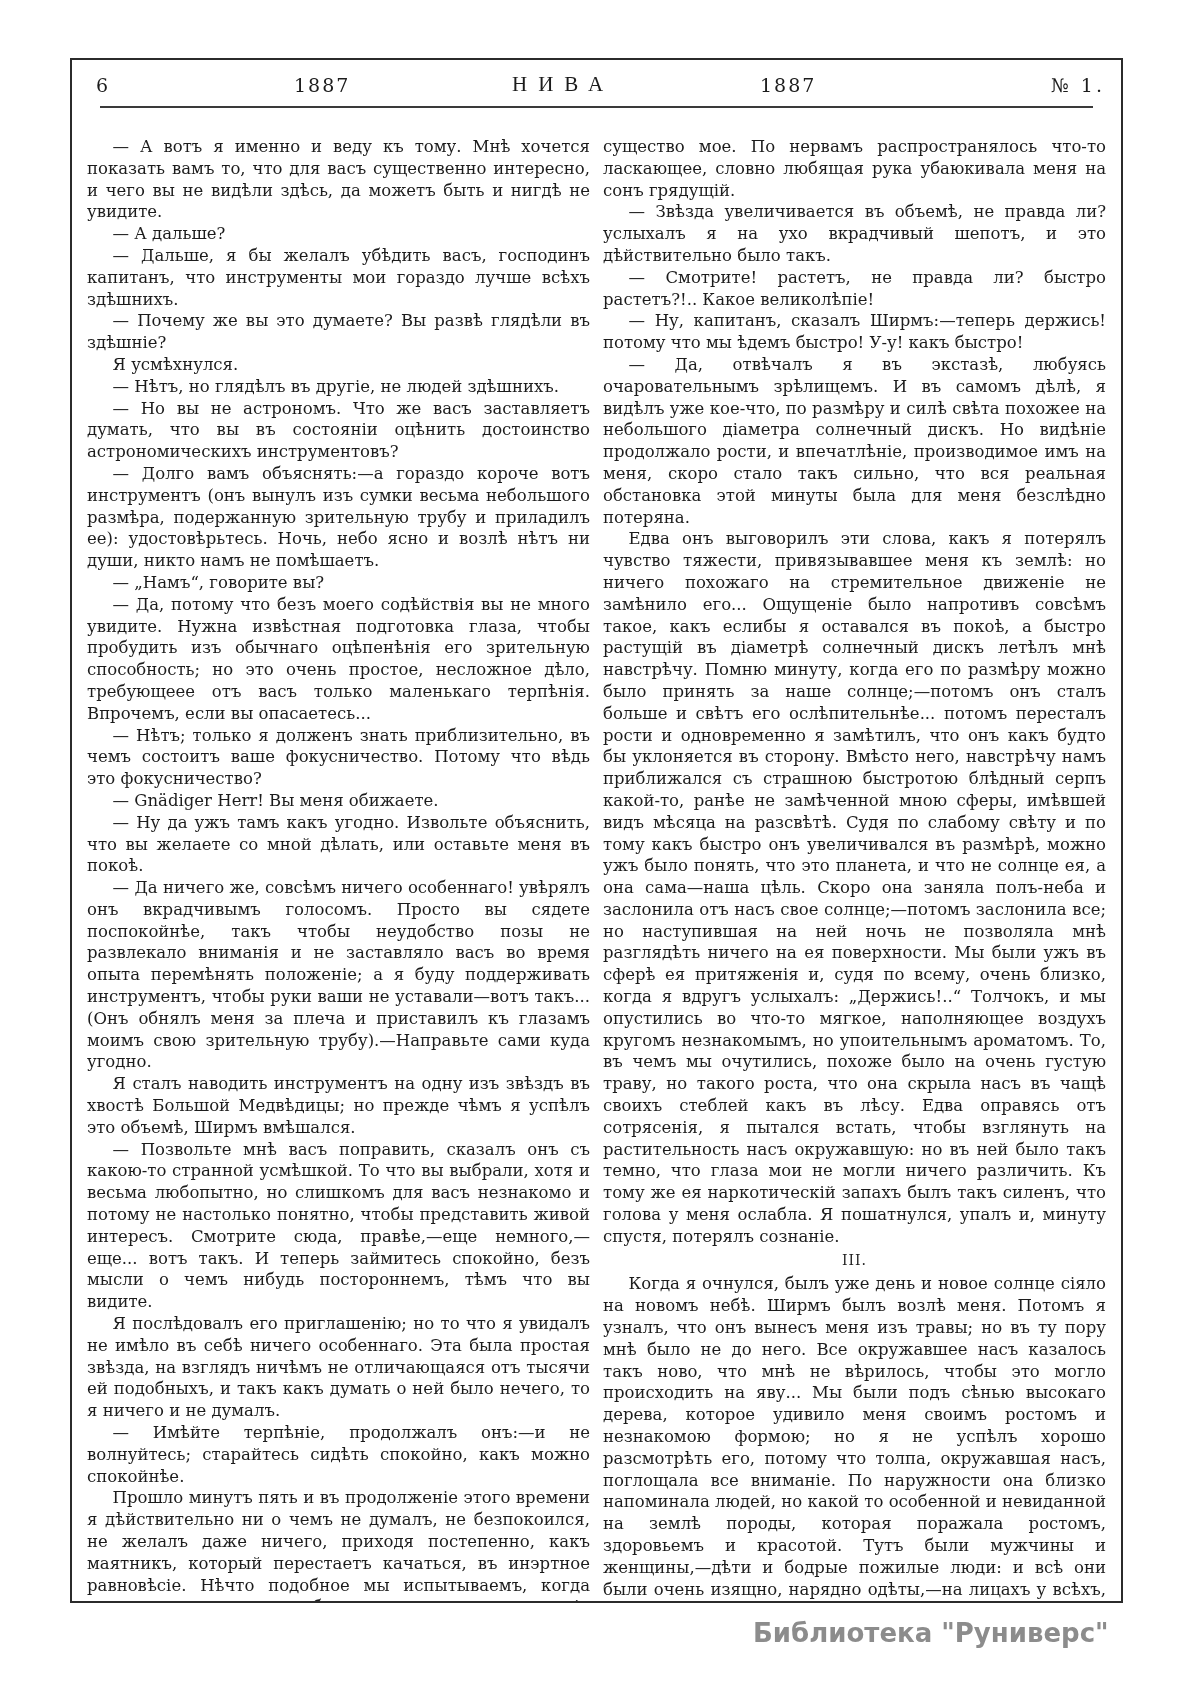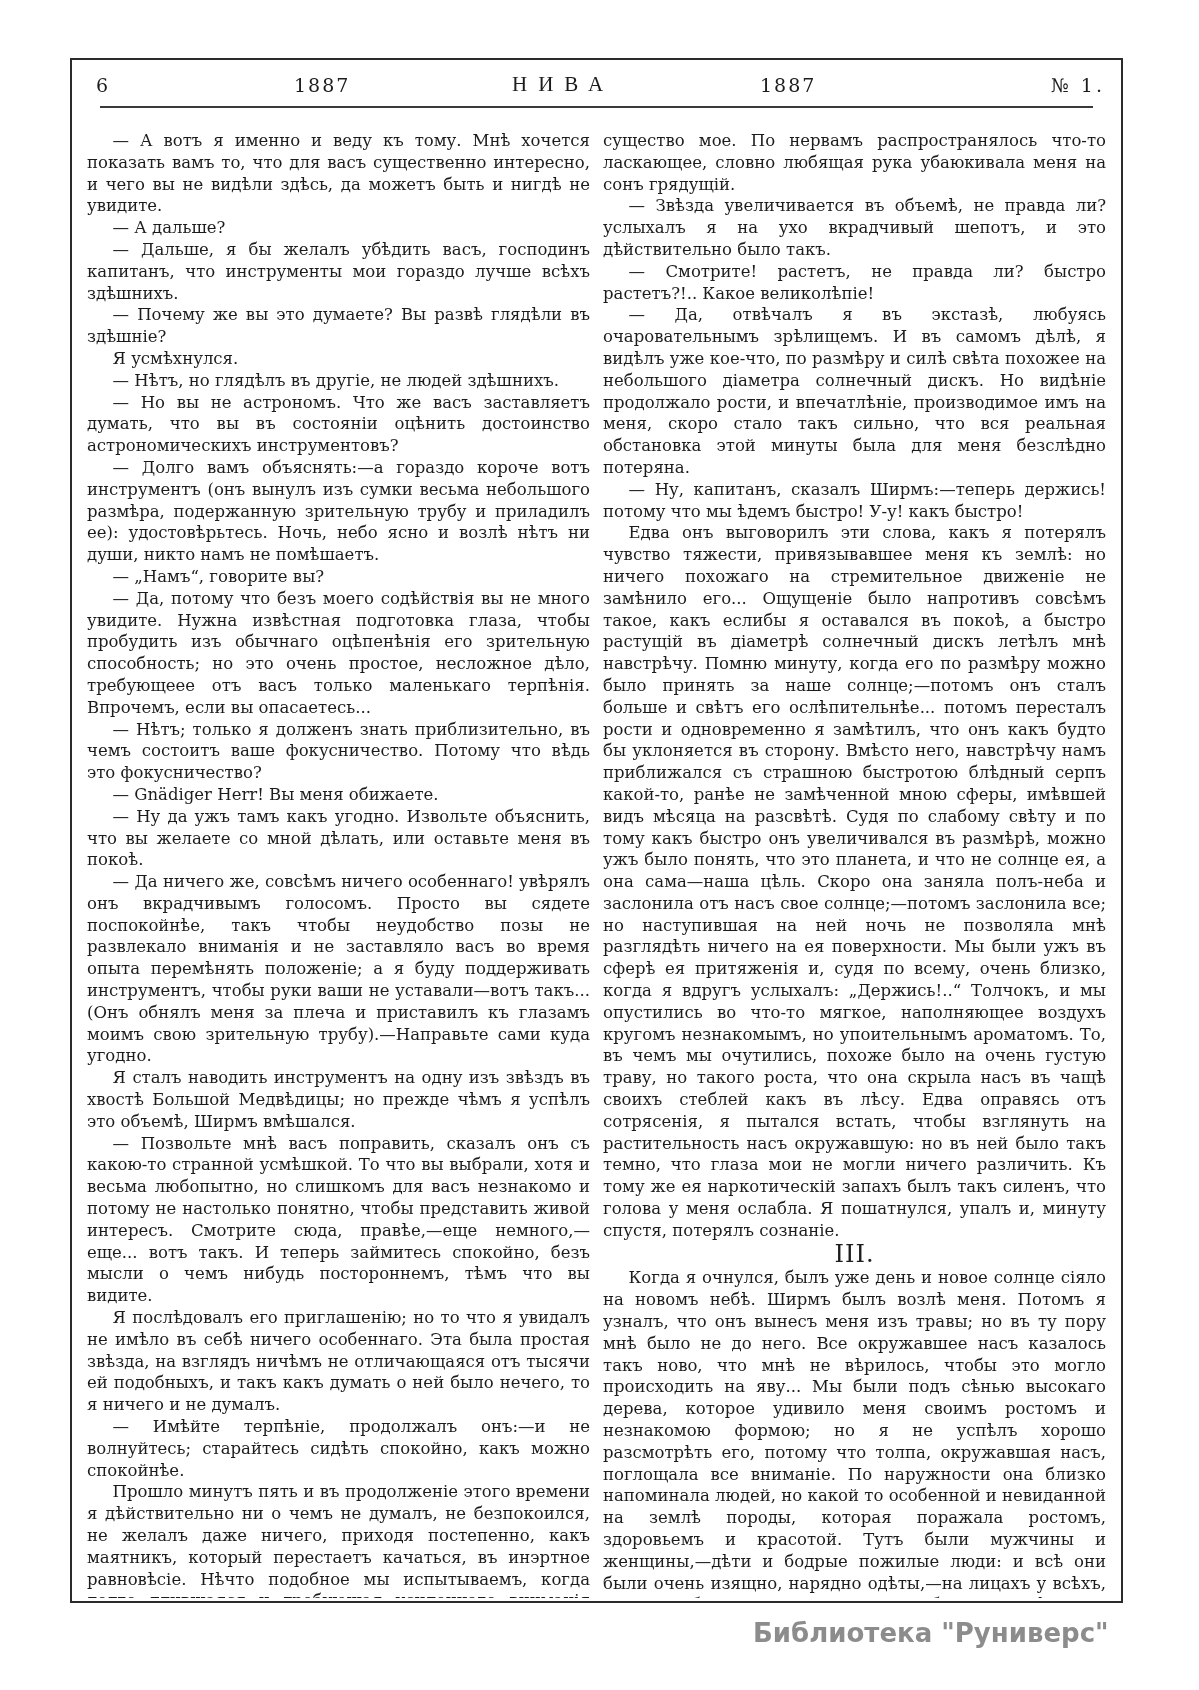--- a/index.html
+++ b/index.html
@@ -51,40 +51,41 @@
     margin: 0 28px;
     border-bottom: 2px solid #3a3a3a;
   }
   .columns {
     display: flex;
     gap: 13px;
     padding: 22px 15px 0 15px;
     height: 1490px;
     overflow: hidden;
     box-sizing: border-box;
+    margin-top: 6px;
   }
   .column {
     flex: 1 1 0;
     font-size: 16.5px;
     line-height: 21.8px;
     text-align: justify;
     overflow: hidden;
   }
   .para {
     margin: 0;
     text-indent: 1.55em;
   }
   .para.noindent {
     text-indent: 0;
   }
   .section-heading {
     text-align: center;
     text-indent: 0;
     margin: 2px 0;
-    font-size: 24px;
+    font-size: 14px;
     letter-spacing: 1px;
   }
   .watermark {
     position: absolute;
     left: 753px;
     top: 1618px;
     font-family: "DejaVu Sans", sans-serif;
     font-weight: bold;
     font-size: 26px;
     color: #8c8c8c;
@@ -125,22 +126,22 @@
           <p class="para">Я послѣдовалъ его приглашенію; но то что я увидалъ не имѣло въ себѣ ничего особеннаго. Эта была простая звѣзда, на взглядъ ничѣмъ не отличающаяся отъ тысячи ей подобныхъ, и такъ какъ думать о ней было нечего, то я ничего и не думалъ.</p>
           <p class="para">— Имѣйте терпѣніе, продолжалъ онъ:—и не волнуйтесь; старайтесь сидѣть спокойно, какъ можно спокойнѣе.</p>
           <p class="para">Прошло минутъ пять и въ продолженіе этого времени я дѣйствительно ни о чемъ не думалъ, не безпокоился, не желалъ даже ничего, приходя постепенно, какъ маятникъ, который перестаетъ качаться, въ инэртное равновѣсіе. Нѣчто подобное мы испытываемъ, когда долго длившаяся и требующая усиленнаго вниманія работа мускуловъ кончена и все разомъ, нравственно и физически, въ насъ отдыхаетъ. Вмѣстѣ съ тѣмъ я сталъ чувствовать какую-то странную связь съ предметомъ моего наблюденія. Звѣзда какъ бы вглядывалась въ меня, и лучи ея, проникая глубоко внутрь, грѣли все</p>
         </div>
     </div>
     <div class="column">
       <div>
           <p class="para noindent">существо мое. По нервамъ распространялось что-то ласкающее, словно любящая рука убаюкивала меня на сонъ грядущій.</p>
           <p class="para">— Звѣзда увеличивается въ объемѣ, не правда ли? услыхалъ я на ухо вкрадчивый шепотъ, и это дѣйствительно было такъ.</p>
           <p class="para">— Смотрите! растетъ, не правда ли? быстро растетъ?!.. Какое великолѣпіе!</p>
+          <p class="para">— Ну, капитанъ, сказалъ Ширмъ:—теперь держись! потому что мы ѣдемъ быстро! У-у! какъ быстро!</p>
           <p class="para">— Да, отвѣчалъ я въ экстазѣ, любуясь очаровательнымъ зрѣлищемъ. И въ самомъ дѣлѣ, я видѣлъ уже кое-что, по размѣру и силѣ свѣта похожее на небольшого діаметра солнечный дискъ. Но видѣніе продолжало рости, и впечатлѣніе, производимое имъ на меня, скоро стало такъ сильно, что вся реальная обстановка этой минуты была для меня безслѣдно потеряна.</p>
-          <p class="para">— Ну, капитанъ, сказалъ Ширмъ:—теперь держись! потому что мы ѣдемъ быстро! У-у! какъ быстро!</p>
           <p class="para">Едва онъ выговорилъ эти слова, какъ я потерялъ чувство тяжести, привязывавшее меня къ землѣ: но ничего похожаго на стремительное движеніе не замѣнило его... Ощущеніе было напротивъ совсѣмъ такое, какъ еслибы я оставался въ покоѣ, а быстро растущій въ діаметрѣ солнечный дискъ летѣлъ мнѣ навстрѣчу. Помню минуту, когда его по размѣру можно было принять за наше солнце;—потомъ онъ сталъ больше и свѣтъ его ослѣпительнѣе... потомъ пересталъ рости и одновременно я замѣтилъ, что онъ какъ будто бы уклоняется въ сторону. Вмѣсто него, навстрѣчу намъ приближался съ страшною быстротою блѣдный серпъ какой-то, ранѣе не замѣченной мною сферы, имѣвшей видъ мѣсяца на разсвѣтѣ. Судя по слабому свѣту и по тому какъ быстро онъ увеличивался въ размѣрѣ, можно ужъ было понять, что это планета, и что не солнце ея, а она сама—наша цѣль. Скоро она заняла полъ-неба и заслонила отъ насъ свое солнце;—потомъ заслонила все; но наступившая на ней ночь не позволяла мнѣ разглядѣть ничего на ея поверхности. Мы были ужъ въ сферѣ ея притяженія и, судя по всему, очень близко, когда я вдругъ услыхалъ: „Держись!..“ Толчокъ, и мы опустились во что-то мягкое, наполняющее воздухъ кругомъ незнакомымъ, но упоительнымъ ароматомъ. То, въ чемъ мы очутились, похоже было на очень густую траву, но такого роста, что она скрыла насъ въ чащѣ своихъ стеблей какъ въ лѣсу. Едва оправясь отъ сотрясенія, я пытался встать, чтобы взглянуть на растительность насъ окружавшую: но въ ней было такъ темно, что глаза мои не могли ничего различить. Къ тому же ея наркотическій запахъ былъ такъ силенъ, что голова у меня ослабла. Я пошатнулся, упалъ и, минуту спустя, потерялъ сознаніе.</p>
         </div>
       <p class="para section-heading">III.</p>
       <div>
           <p class="para">Когда я очнулся, былъ уже день и новое солнце сіяло на новомъ небѣ. Ширмъ былъ возлѣ меня. Потомъ я узналъ, что онъ вынесъ меня изъ травы; но въ ту пору мнѣ было не до него. Все окружавшее насъ казалось такъ ново, что мнѣ не вѣрилось, чтобы это могло происходить на яву... Мы были подъ сѣнью высокаго дерева, которое удивило меня своимъ ростомъ и незнакомою формою; но я не успѣлъ хорошо разсмотрѣть его, потому что толпа, окружавшая насъ, поглощала все вниманіе. По наружности она близко напоминала людей, но какой то особенной и невиданной на землѣ породы, которая поражала ростомъ, здоровьемъ и красотой. Тутъ были мужчины и женщины,—дѣти и бодрые пожилые люди: и всѣ они были очень изящно, нарядно одѣты,—на лицахъ у всѣхъ, сквозь любопытство, которое мы возбуждали, свѣтилось ясное наслажденіе жизнью и довольство своей судьбой. Группы этихъ живыхъ существъ стояли однако поодаль, а непосредственно возлѣ насъ и въ живомъ объясненіи съ моимъ спутникомъ я замѣтилъ нѣсколько некрасивыхъ и какъ-то безвкусно одѣтыхъ фигуръ, очевидно</p>
         </div>
     </div>
   </div>
 </div>
 

